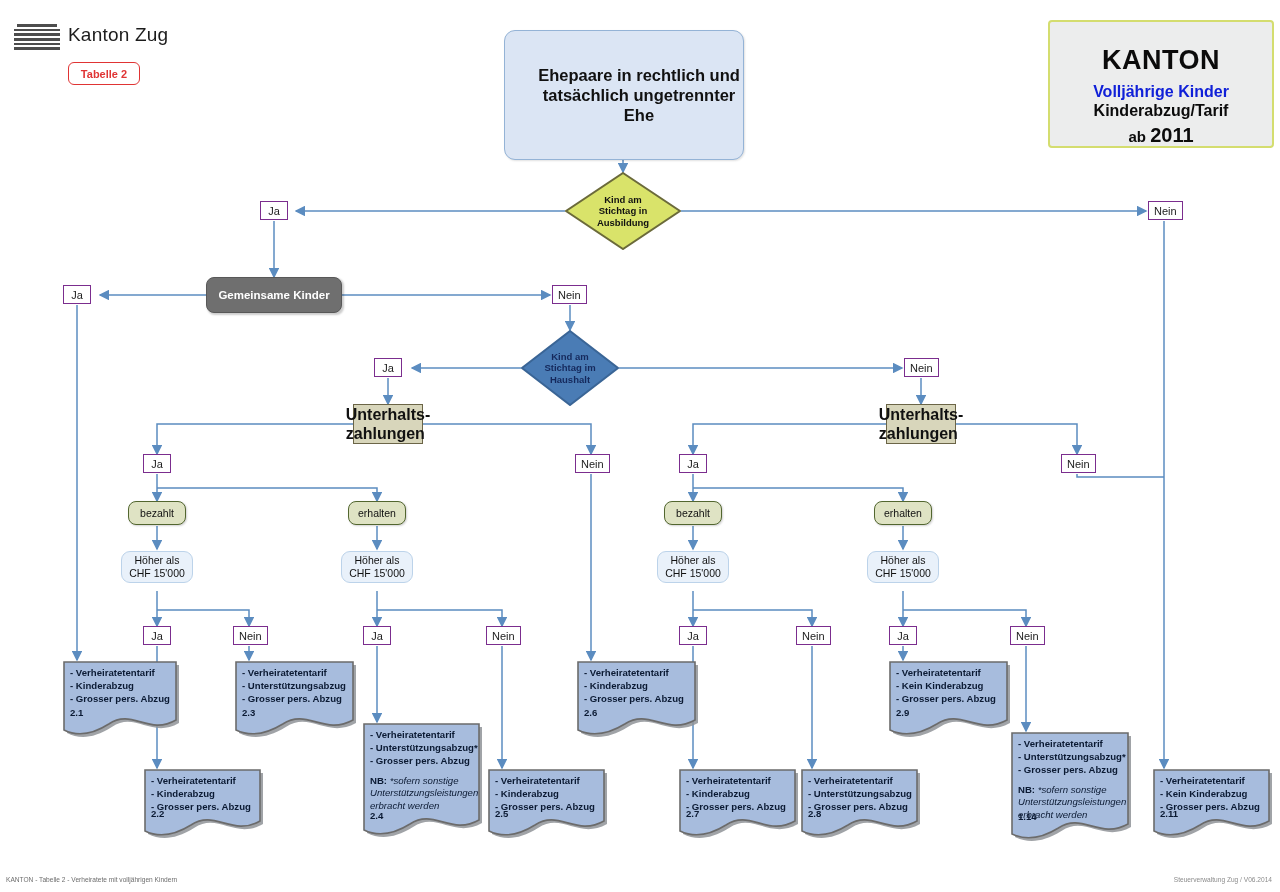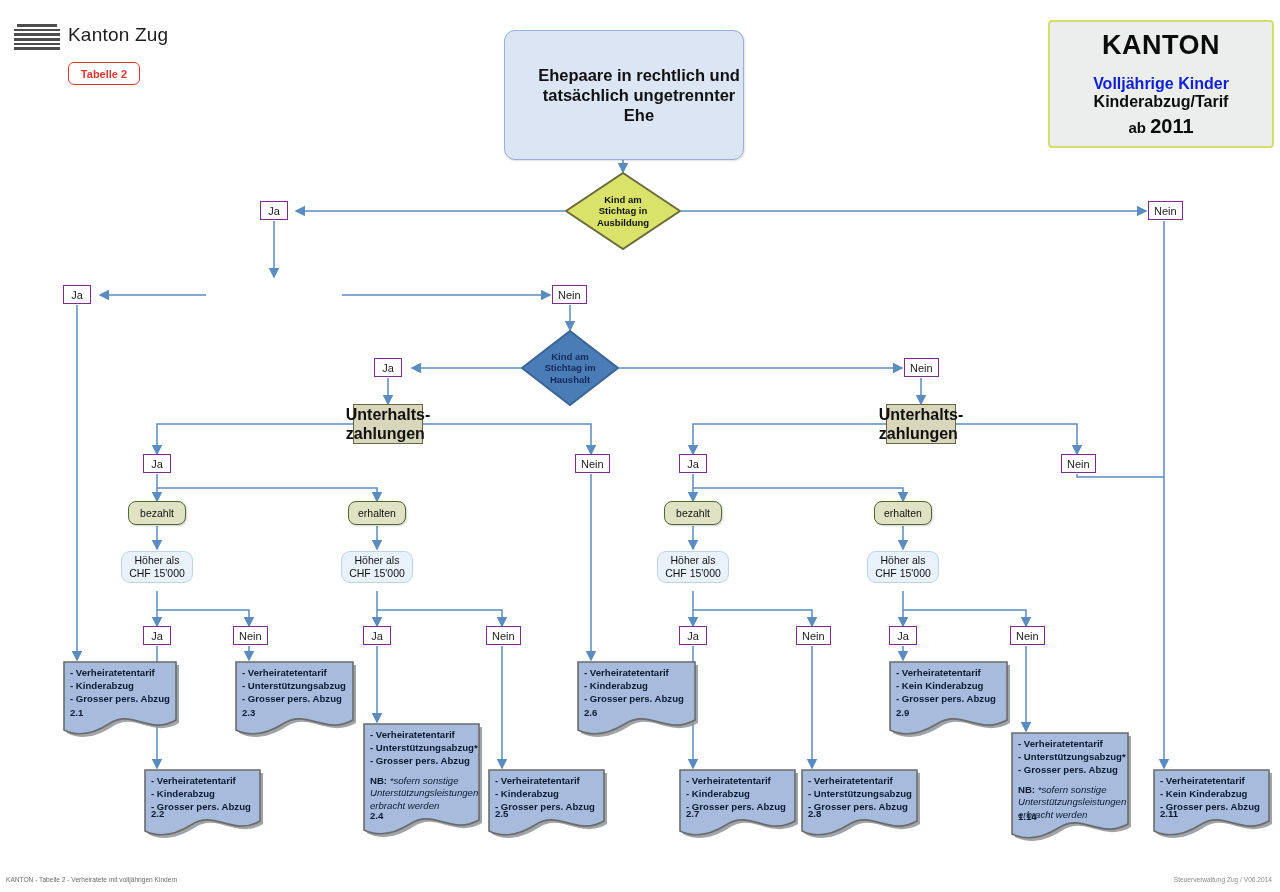--- a/index.html
+++ b/index.html
@@ -14,24 +14,24 @@
   .logo i{display:block;background:#4d4d4d;margin-bottom:2.2px;}
   .brand{position:absolute;left:68px;top:24px;font-size:19px;color:#1c1c1c;
          letter-spacing:.2px;}
   .tabelle{position:absolute;left:68px;top:62px;width:70px;height:21px;
            border:1.6px solid #e03434;border-radius:6px;color:#e03434;
            font-size:11px;font-weight:bold;display:flex;align-items:center;
            justify-content:center;background:#fff;}
 
   .kanton-card{position:absolute;left:1048px;top:20px;width:222px;height:124px;
      background:#eceded;border:2px solid #d4dd6f;border-radius:4px;
-     display:flex;flex-direction:column;align-items:center;justify-content:center;
+     display:flex;flex-direction:column;align-items:center;justify-content:flex-end;
      text-align:center;line-height:1.12;}
   .kanton-card .l1{font-size:27px;font-weight:bold;color:#0b0b0b;letter-spacing:.5px;}
-  .kanton-card .l2{font-size:16px;font-weight:bold;color:#1020d8;margin-top:14px;}
+  .kanton-card .l2{font-size:16px;font-weight:bold;color:#1020d8;margin-top:8px;}
   .kanton-card .l3{font-size:16px;font-weight:bold;color:#0b0b0b;margin-top:1px;}
   .kanton-card .l4{font-size:15px;font-weight:bold;color:#0b0b0b;margin-top:4px;}
   .kanton-card .l4 b{font-size:20px;}
 
   
   .start{left:504px;top:30px;width:240px;height:130px;background:#dbe5f4;
      border:1.6px solid #94b3d6;border-radius:11px;display:flex;align-items:center;
      justify-content:center;text-align:center;font-size:16.5px;font-weight:bold;
      color:#111;line-height:1.22;box-shadow:1px 1px 2px rgba(0,0,0,.12);padding-left:30px;}
 
@@ -194,20 +194,21 @@
     <svg class="shape" viewBox="0 0 98 76">
       <polygon points="49,1 97,38 49,75 1,38" fill="#4a7cb5" stroke="#3a6596" stroke-width="2"></polygon>
     </svg>
     <div class="inner" style="color:#15295c;">
       <div>Kind am</div>
         <div>Stichtag im</div>
         <div>Haushalt</div>
     </div>
   </div>
 
+  <div class="node gray">Gemeinsame Kinder</div>
 
   <div class="node chip" style="left:260px;top:201px;">Ja</div>
   <div class="node chip" style="left:1148px;top:201px;">Nein</div>
   <div class="node chip" style="left:63px;top:285px;">Ja</div>
   <div class="node chip" style="left:552px;top:285px;">Nein</div>
   <div class="node chip" style="left:374px;top:358px;">Ja</div>
   <div class="node chip" style="left:904px;top:358px;">Nein</div>
   <div class="node chip" style="left:143px;top:454px;">Ja</div>
   <div class="node chip" style="left:575px;top:454px;">Nein</div>
   <div class="node chip" style="left:679px;top:454px;">Ja</div>

